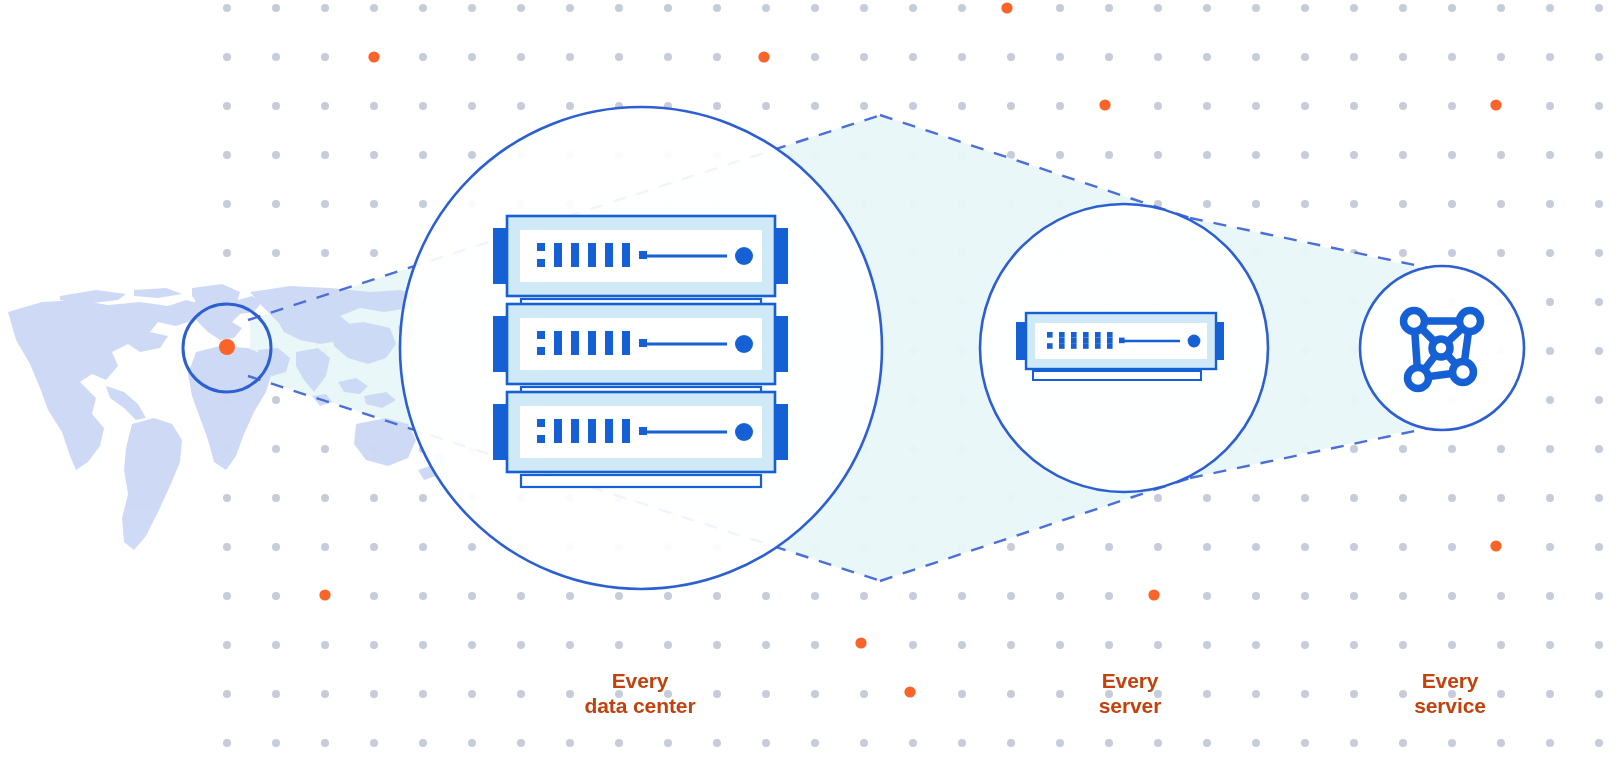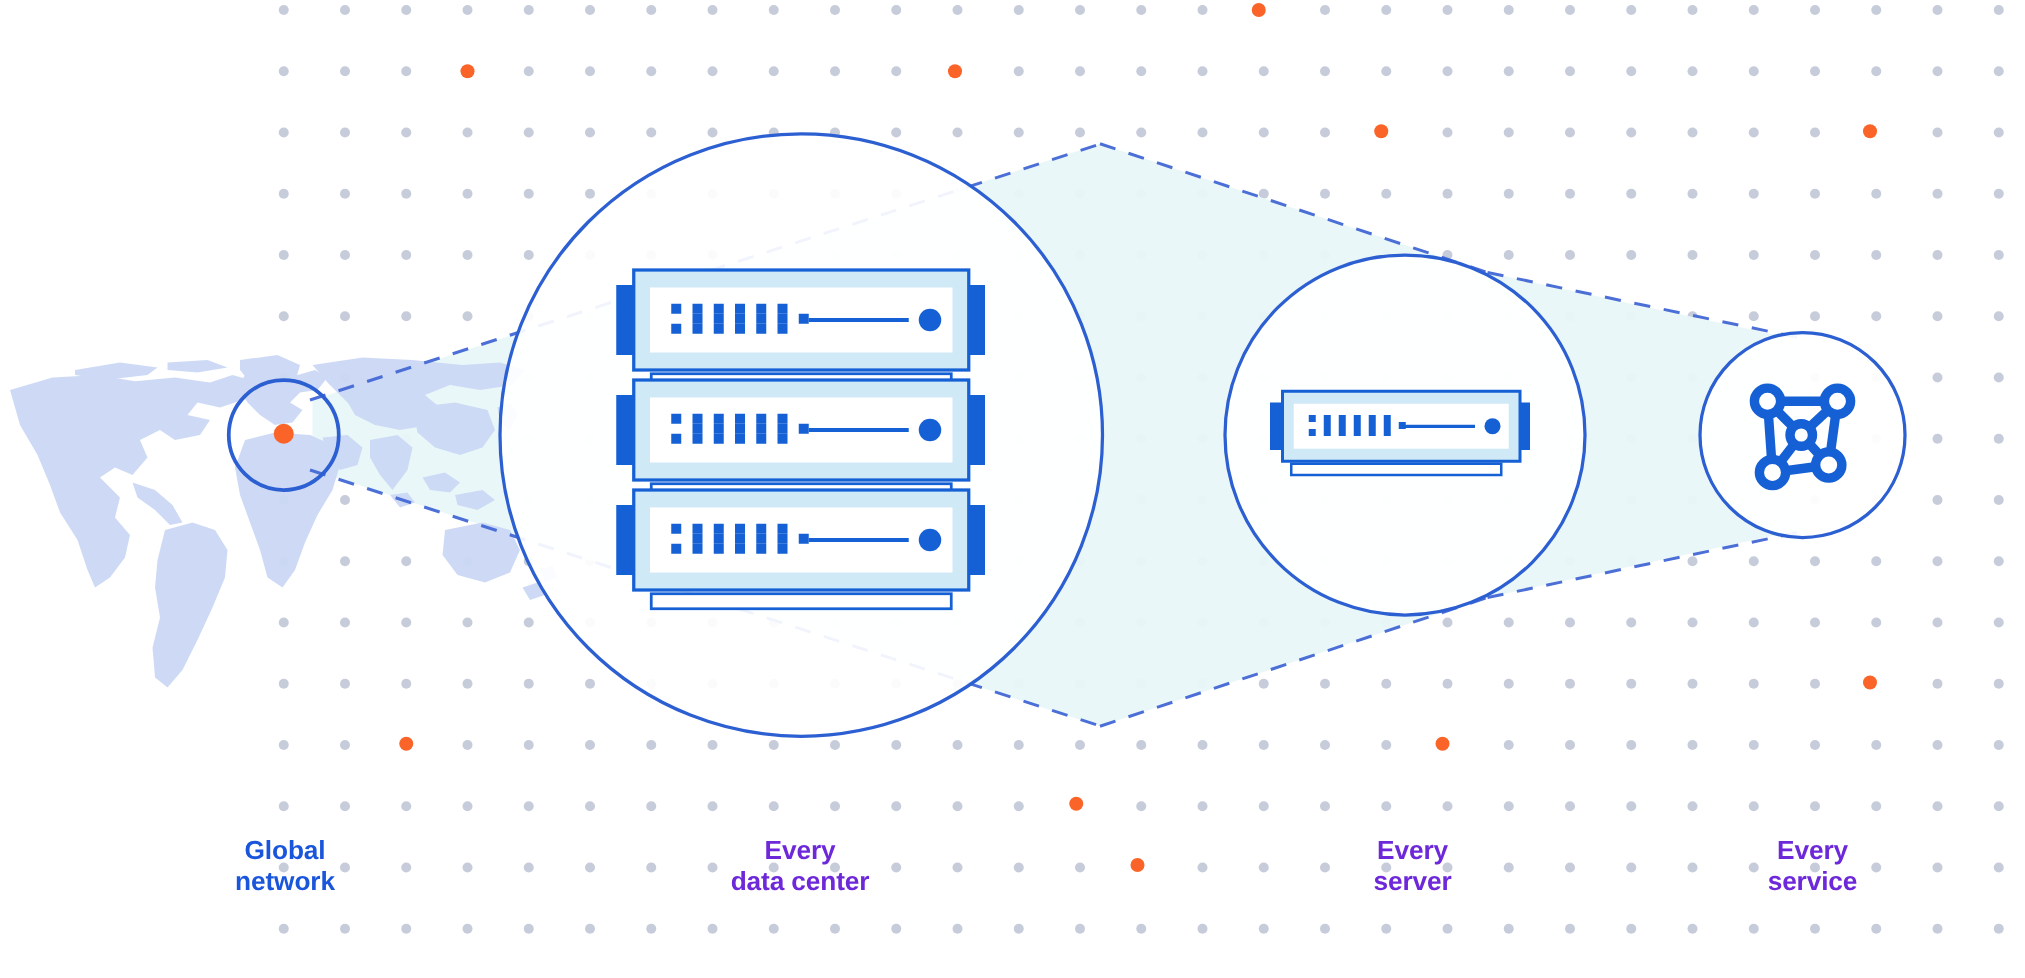--- a/index.html
+++ b/index.html
@@ -14,21 +14,21 @@
     width:1620px; height:782px;
     background:#ffffff;
   }
   #scene { position:absolute; inset:0; }
   .label {
     position:absolute;
     text-align:center;
     font-size:21px;
     line-height:25px;
     font-weight:700;
-    color:#6d28d9;
+    color:#c2410c;
     white-space:pre-line;
     letter-spacing:-0.1px;
   }
   .label.accent { color:#1a56db; }
   #label-global   { left:128px;  top:668px; width:200px; }
   #label-dc       { left:540px;  top:668px; width:200px; }
   #label-server   { left:1030px; top:668px; width:200px; }
   #label-service  { left:1350px; top:668px; width:200px; }
 </style>
 </head>
@@ -737,22 +737,20 @@
           <circle cx="1496" cy="546" r="5.6"></circle>
           <circle cx="325" cy="595" r="5.6"></circle>
           <circle cx="1154" cy="595" r="5.6"></circle>
           <circle cx="861" cy="643" r="5.6"></circle>
           <circle cx="910" cy="692" r="5.6"></circle>
         </g>
 
     </g>
   </svg>
 
-  <div class="label accent" id="label-global">Global
-network</div>
   <div class="label" id="label-dc">Every
 data center</div>
   <div class="label" id="label-server">Every
 server</div>
   <div class="label" id="label-service">Every
 service</div>
 
 </div>
 
 </body></html>

